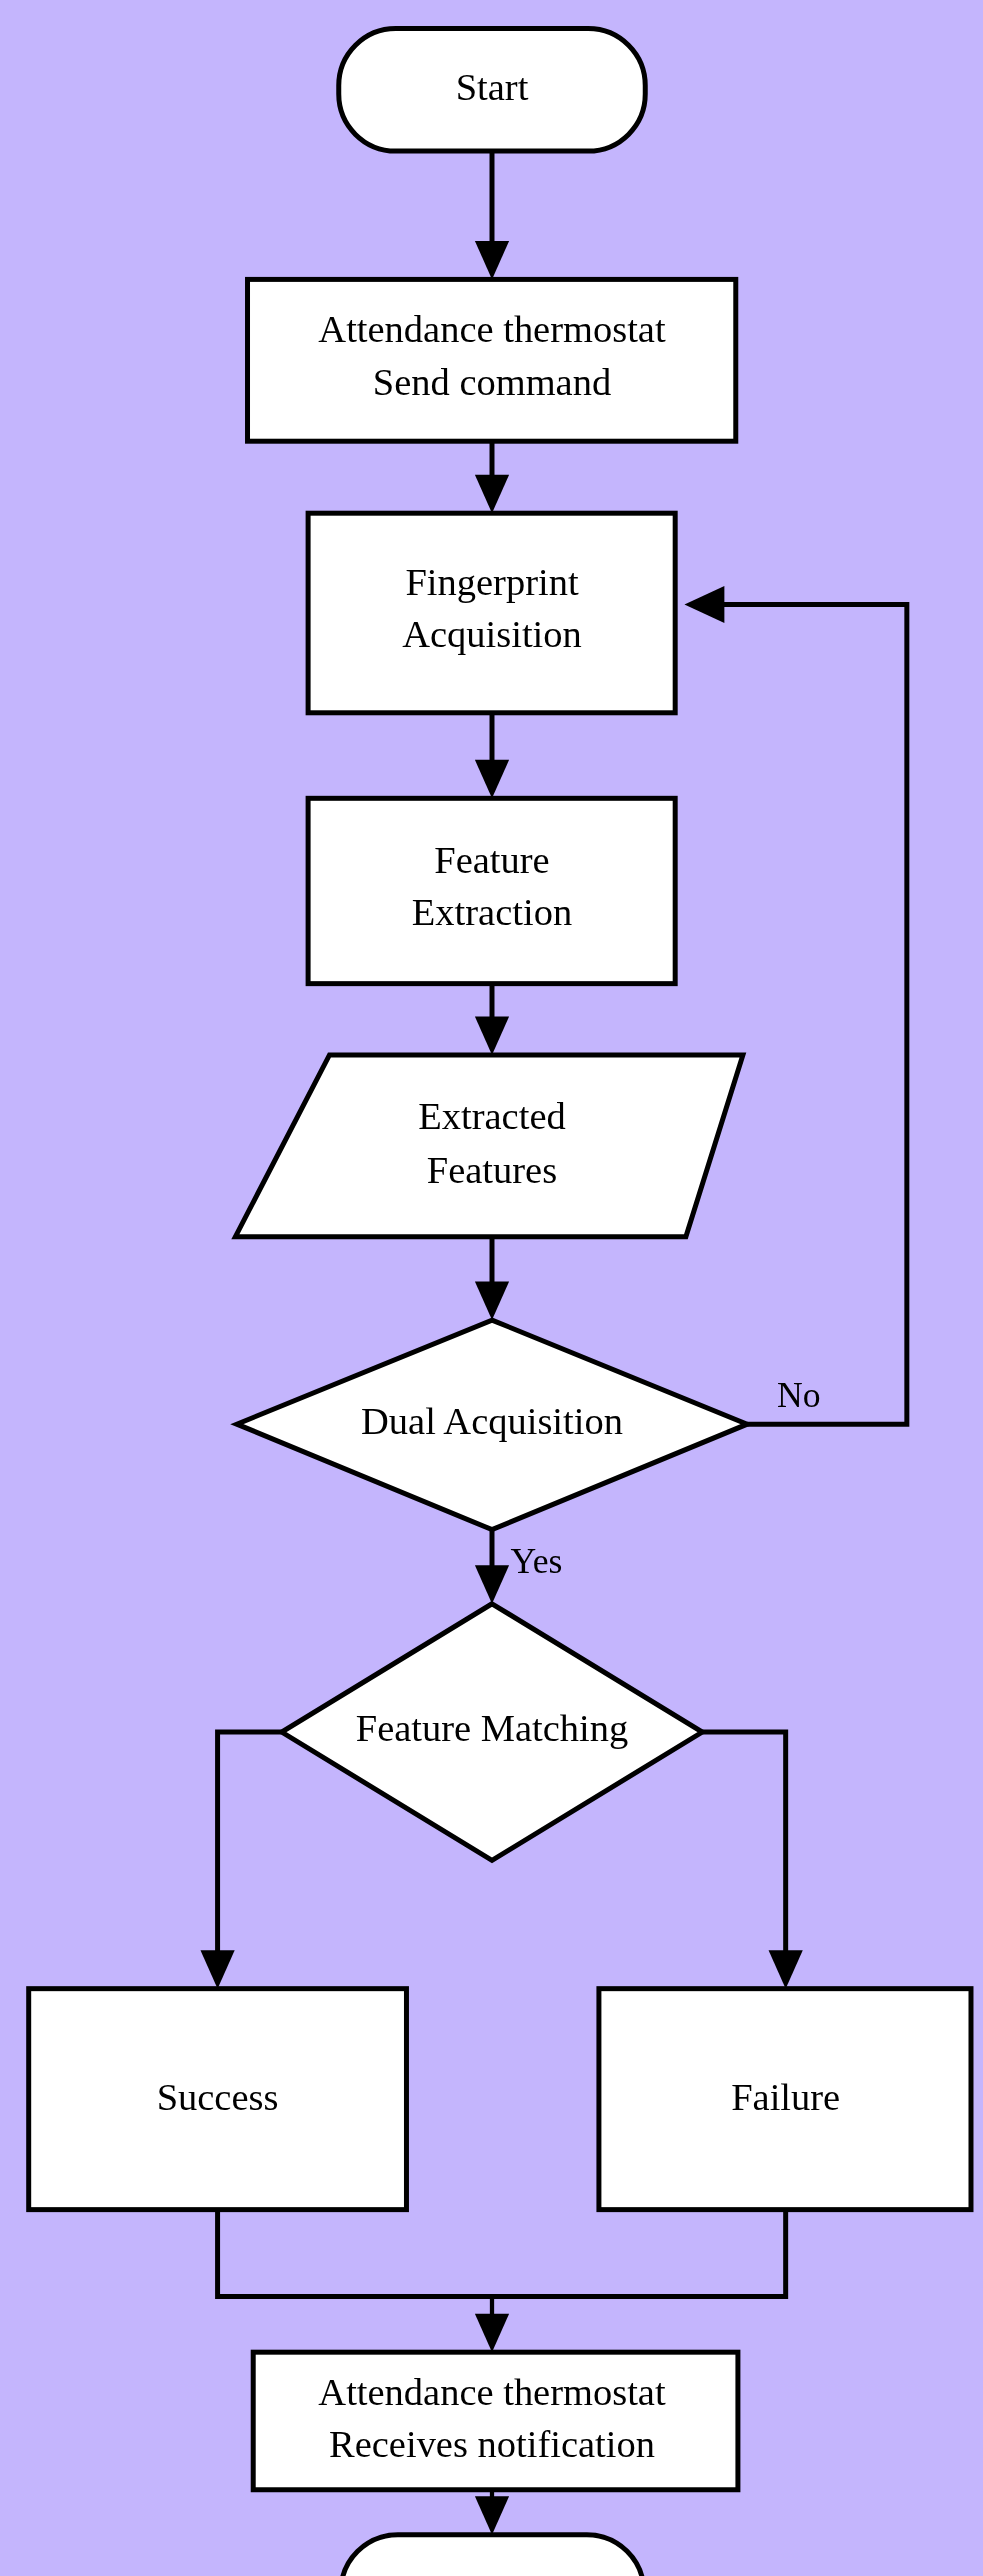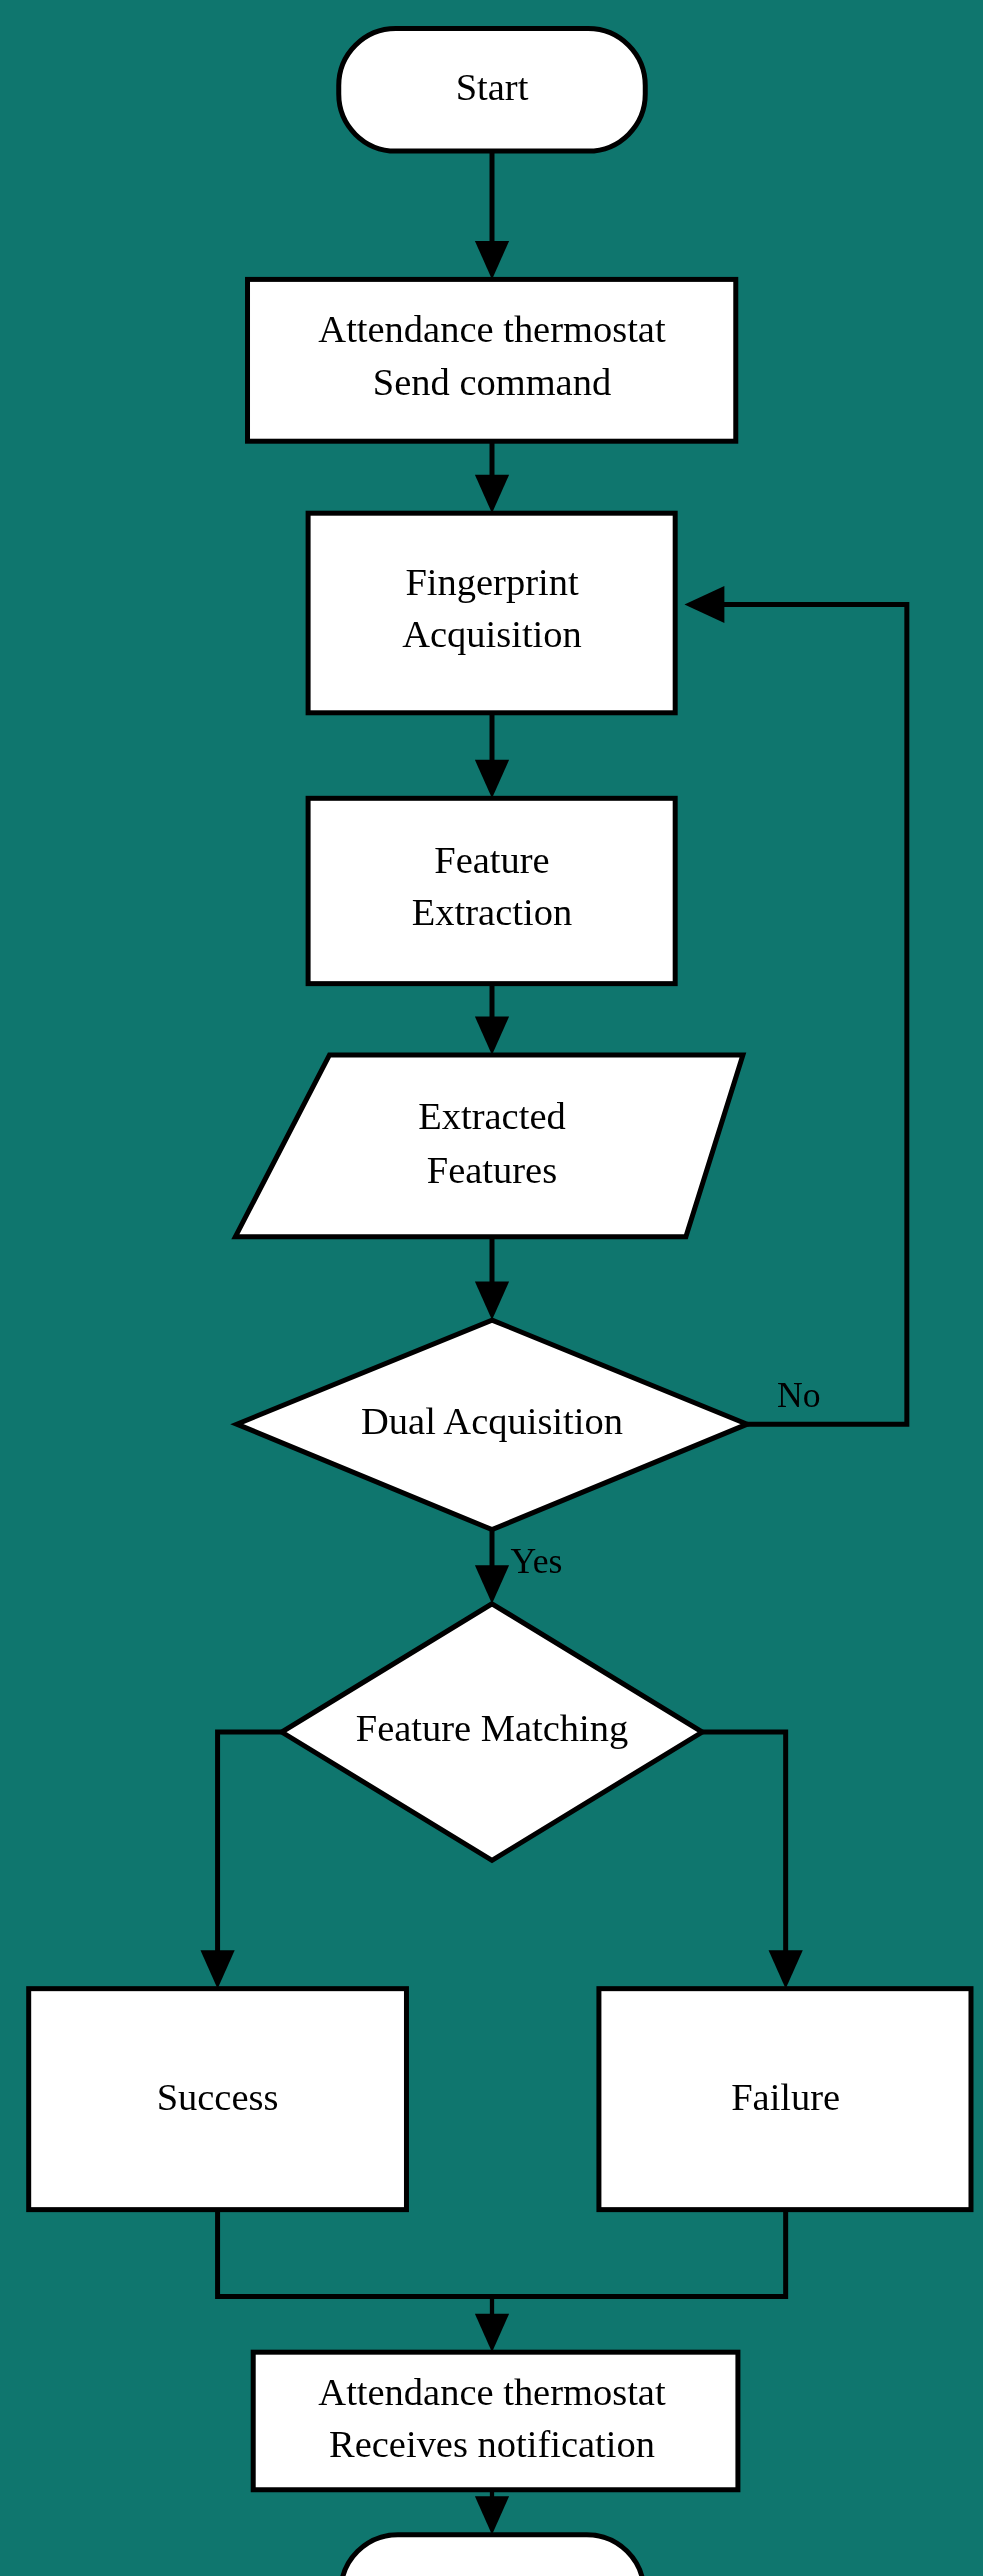--- a/index.html
+++ b/index.html
@@ -11,21 +11,21 @@
   body {
     width: 984px;
     height: 2576px;
     overflow: hidden;
     font-family: "Liberation Serif", "DejaVu Serif", serif;
   }
   #flow-root {
     position: relative;
     width: 984px;
     height: 2576px;
-    background: #0f766e;
+    background: #c4b5fd;
   }
   svg#flowchart {
     display: block;
     width: 984px;
     height: 2576px;
   }
   .shape-outline {
     fill: #ffffff;
     stroke: #000000;
     stroke-width: 7;

